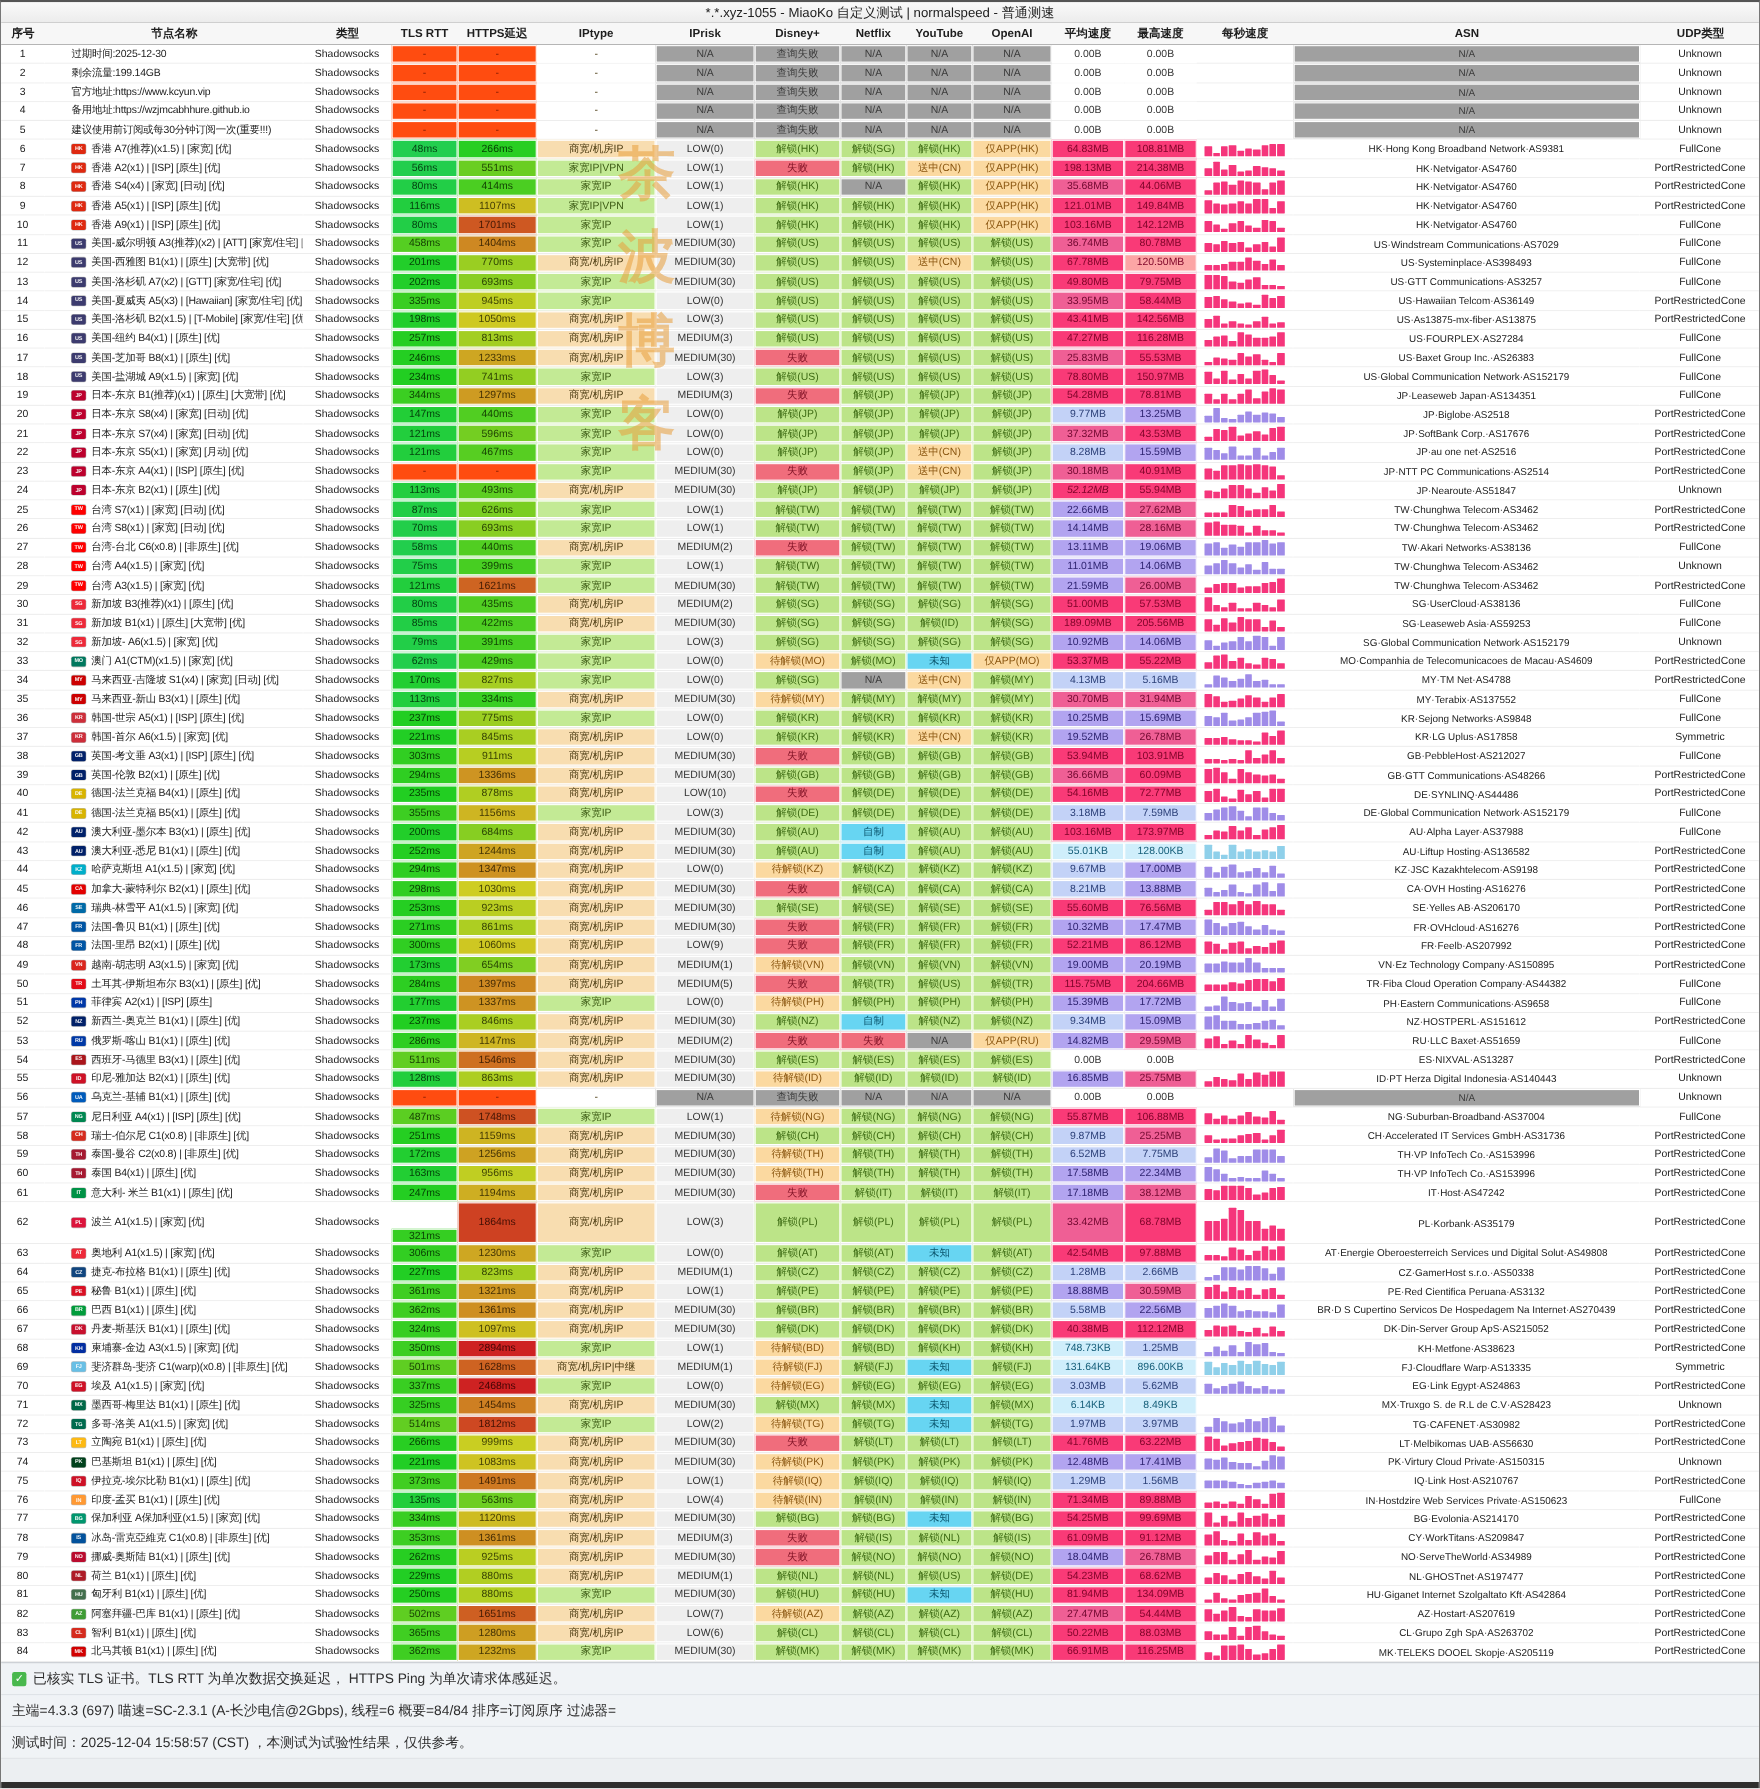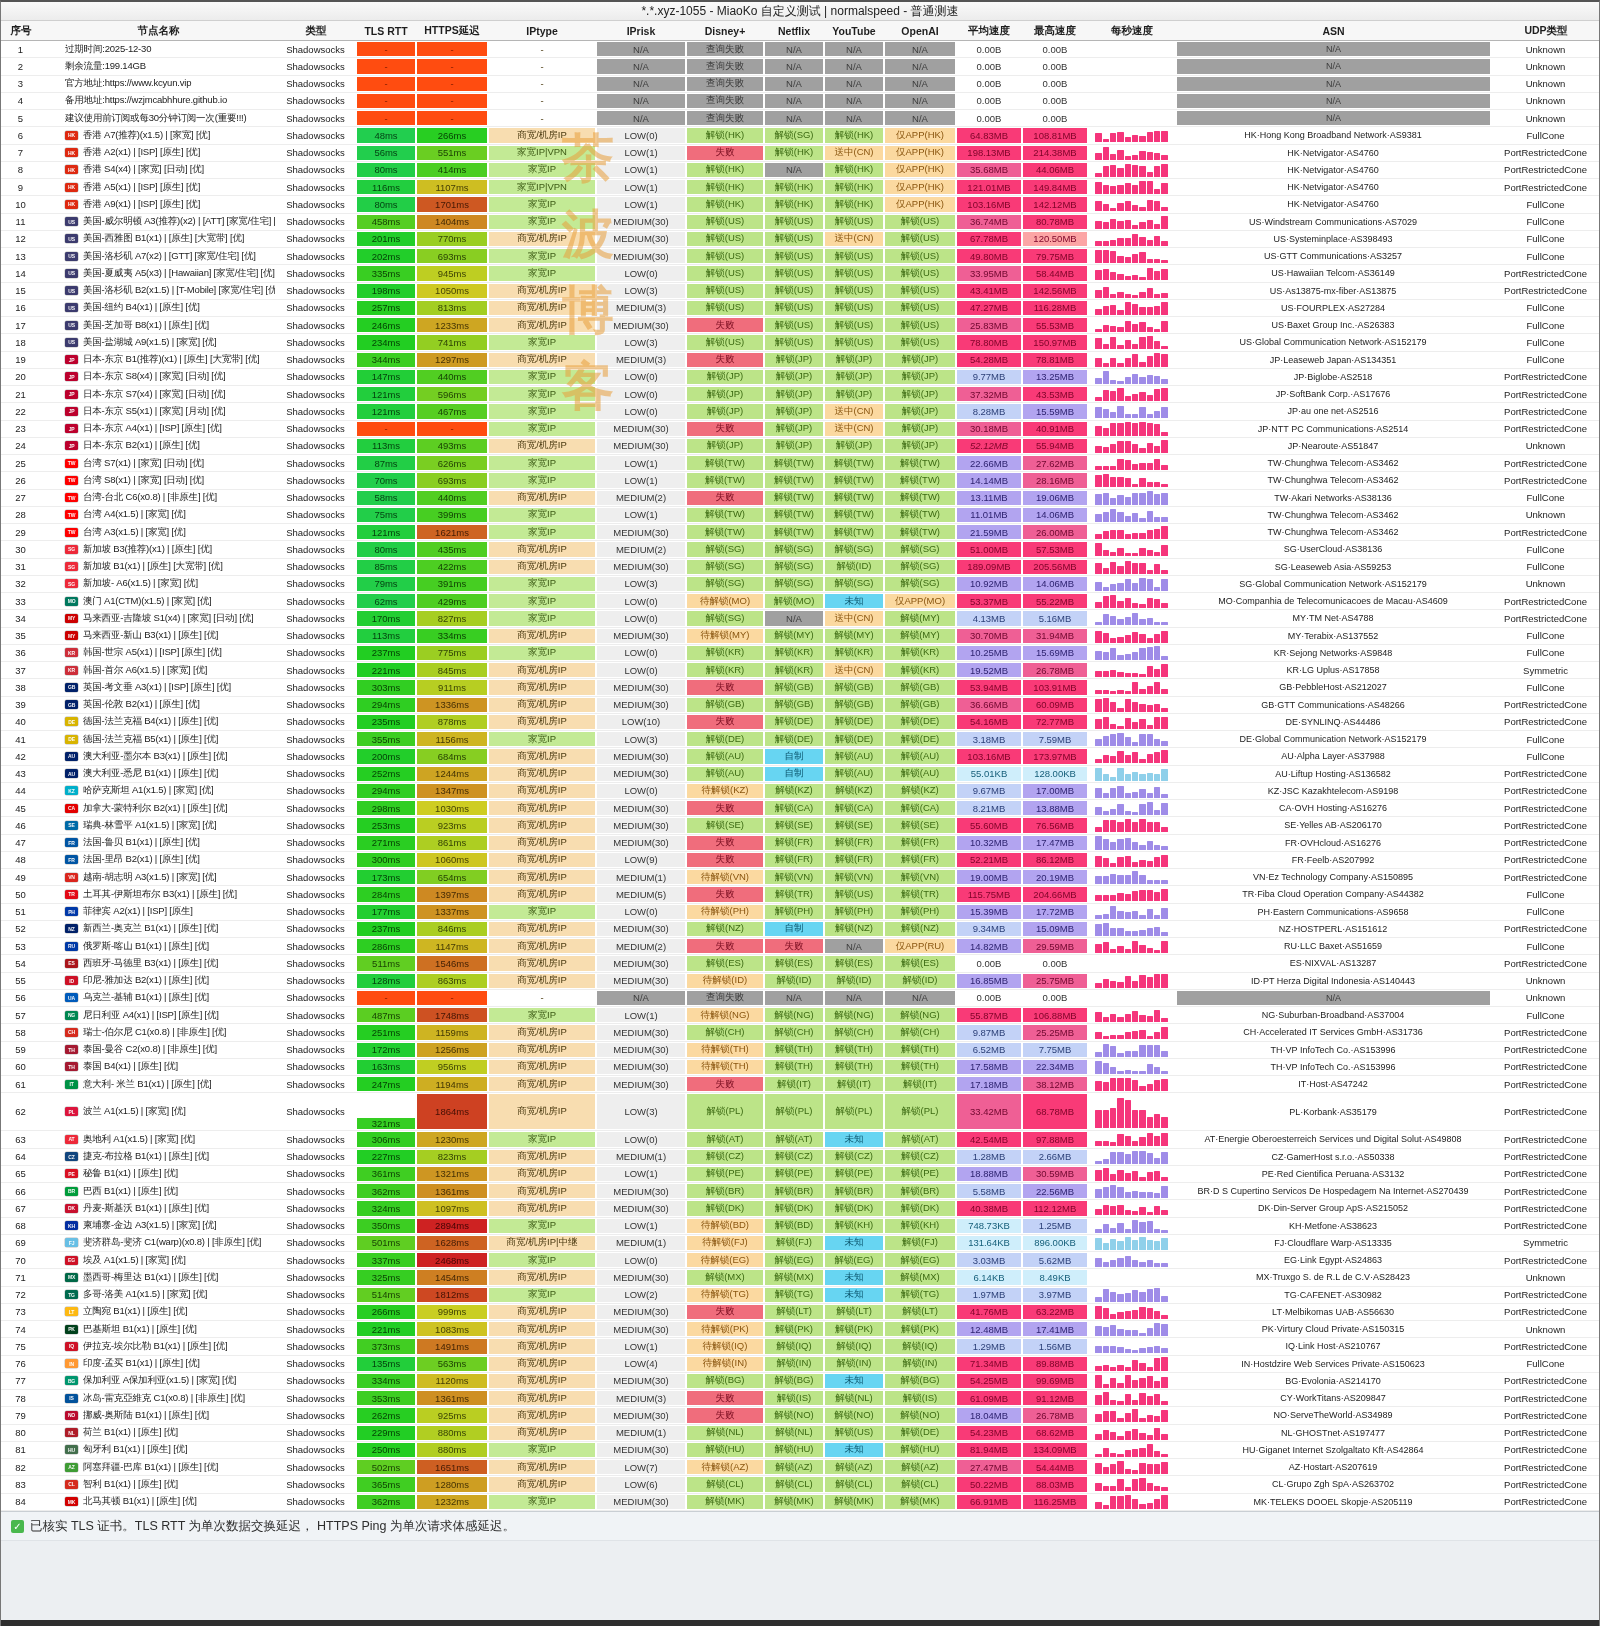--- a/index.html
+++ b/index.html
@@ -2793,20 +2793,26 @@
         </div>
         <div class="cell" style="width: 315px; flex: 0 0 315px; font-size: 9px;">MK·TELEKS DOOEL Skopje·AS205119</div>
         <div class="cell" style="width: 110px; flex: 0 0 110px;">PortRestrictedCone</div>
       </div>
     </div>
   <div class="footer">
     <div class="fline">
       <span class="checkicon">✓</span>
       <span>已核实 TLS 证书。TLS RTT 为单次数据交换延迟， HTTPS Ping 为单次请求体感延迟。</span>
     </div>
+    <div class="fline">
+      <span>主端=4.3.3 (697) 喵速=SC-2.3.1 (A-长沙电信@2Gbps), 线程=6 概要=84/84 排序=订阅原序 过滤器=</span>
+    </div>
+    <div class="fline">
+      <span>测试时间：2025-12-04 15:58:57 (CST) ，本测试为试验性结果，仅供参考。</span>
+    </div>
     <div class="fpad"></div>
     <div class="fbottom"></div>
   </div>
   <div class="watermark" id="watermark">
       <span style="color: rgba(232, 158, 60, 0.55);">茶</span>
       <span style="color: rgba(232, 158, 60, 0.55);">波</span>
       <span style="color: rgba(232, 158, 60, 0.55);">博</span>
       <span style="color: rgba(232, 158, 60, 0.55);">客</span>
     </div>
 </div>

